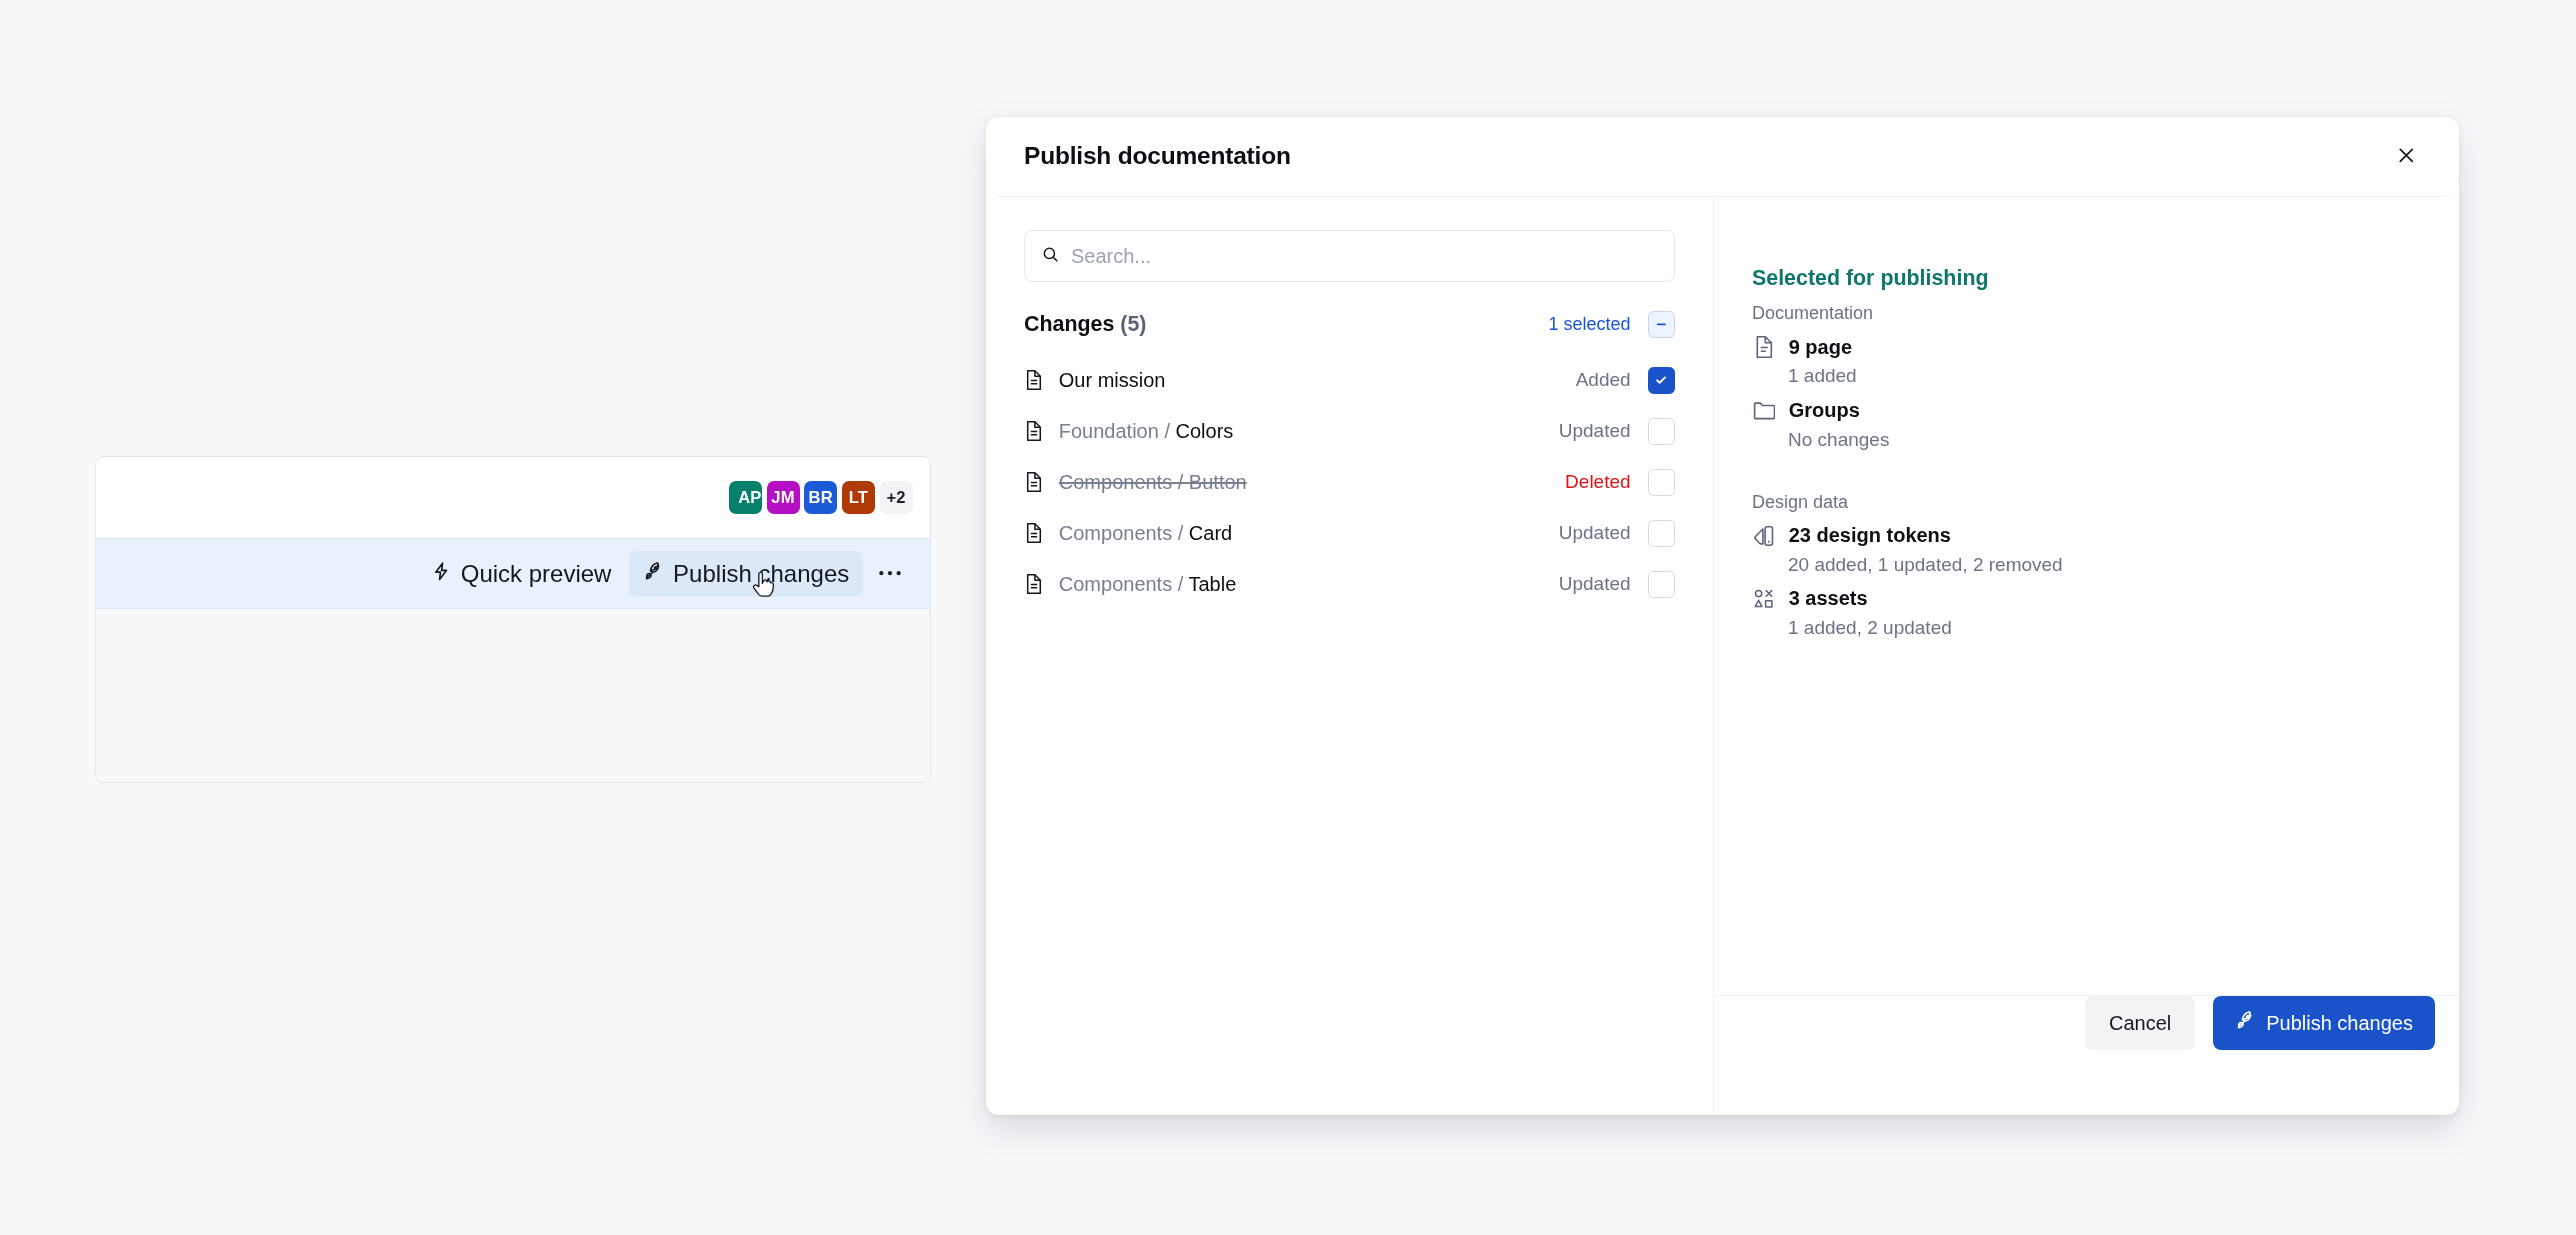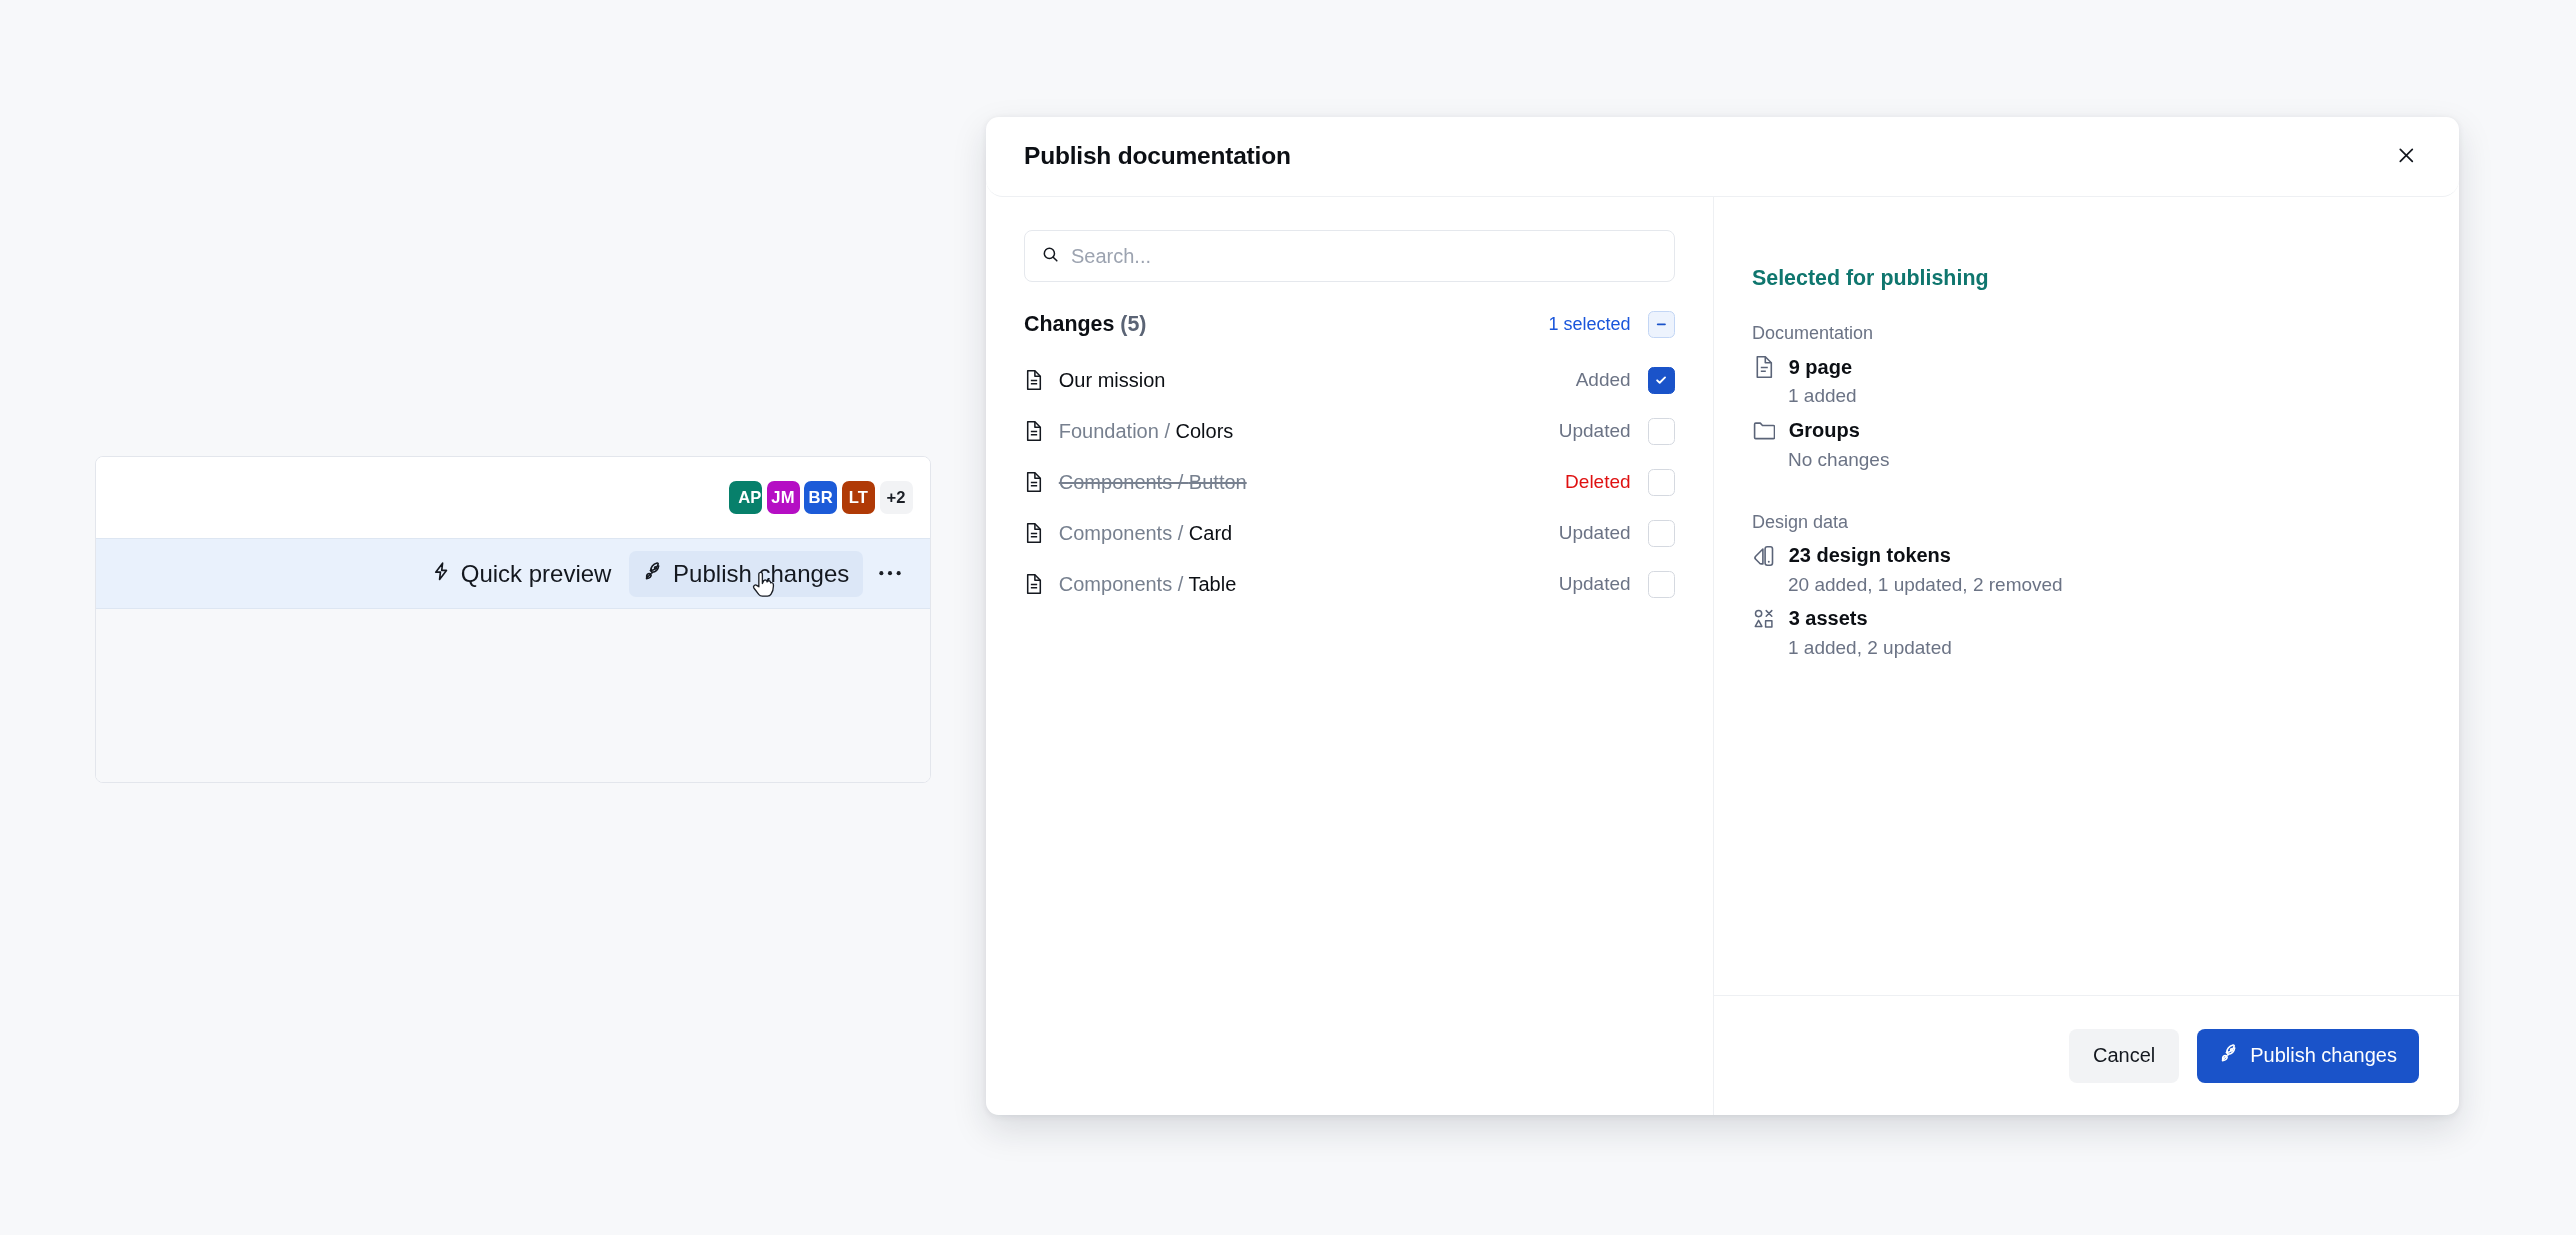--- a/index.html
+++ b/index.html
@@ -192,35 +192,35 @@
     min-height: 0;
   }
   .pane-right-inner {
     flex: 1;
     padding: 33px 38px 0 38px;
     min-height: 0;
   }
   .panel-title { font-size: 21.4px; font-weight: bold; color: #0f766e; margin-top: 36px; }
   .panel-group-label {
     font-size: 18px; color: #6B7385;
-    margin-top: 32px; margin-bottom: 6.3px;
+    margin-top: 12px; margin-bottom: 6.3px;
   }
   .panel-group-label.spaced { margin-top: 41px; }
   .sum-item { margin-top: 11px; }
   .sum-item-head { display: flex; align-items: center; gap: 12.7px; }
   .sum-icon { width: 24px; height: 24px; flex: none; display:flex; align-items:center; justify-content:center;}
   .sum-title { font-size: 20px; font-weight: bold; color: #0C0F14; }
   .sum-sub { font-size: 19px; color: #6B7385; margin-top: 6.3px; padding-left: 36px; }
 
   .pane-right-footer {
     flex: none;
     border-top: 1.6px solid #EEF0F3;
     height: 120px;
-    display: flex; align-items: center; justify-content: flex-end;
-    padding-right: 40px;
+    display: flex; justify-content: flex-end;
+    padding-right: 24px;
     gap: 17.4px;
   }
   .btn {
     height: 54px;
     border-radius: 8px;
     font-size: 20px;
     font-family: inherit;
     cursor: pointer;
     display: flex; align-items: center; justify-content: center;
     border: none;

